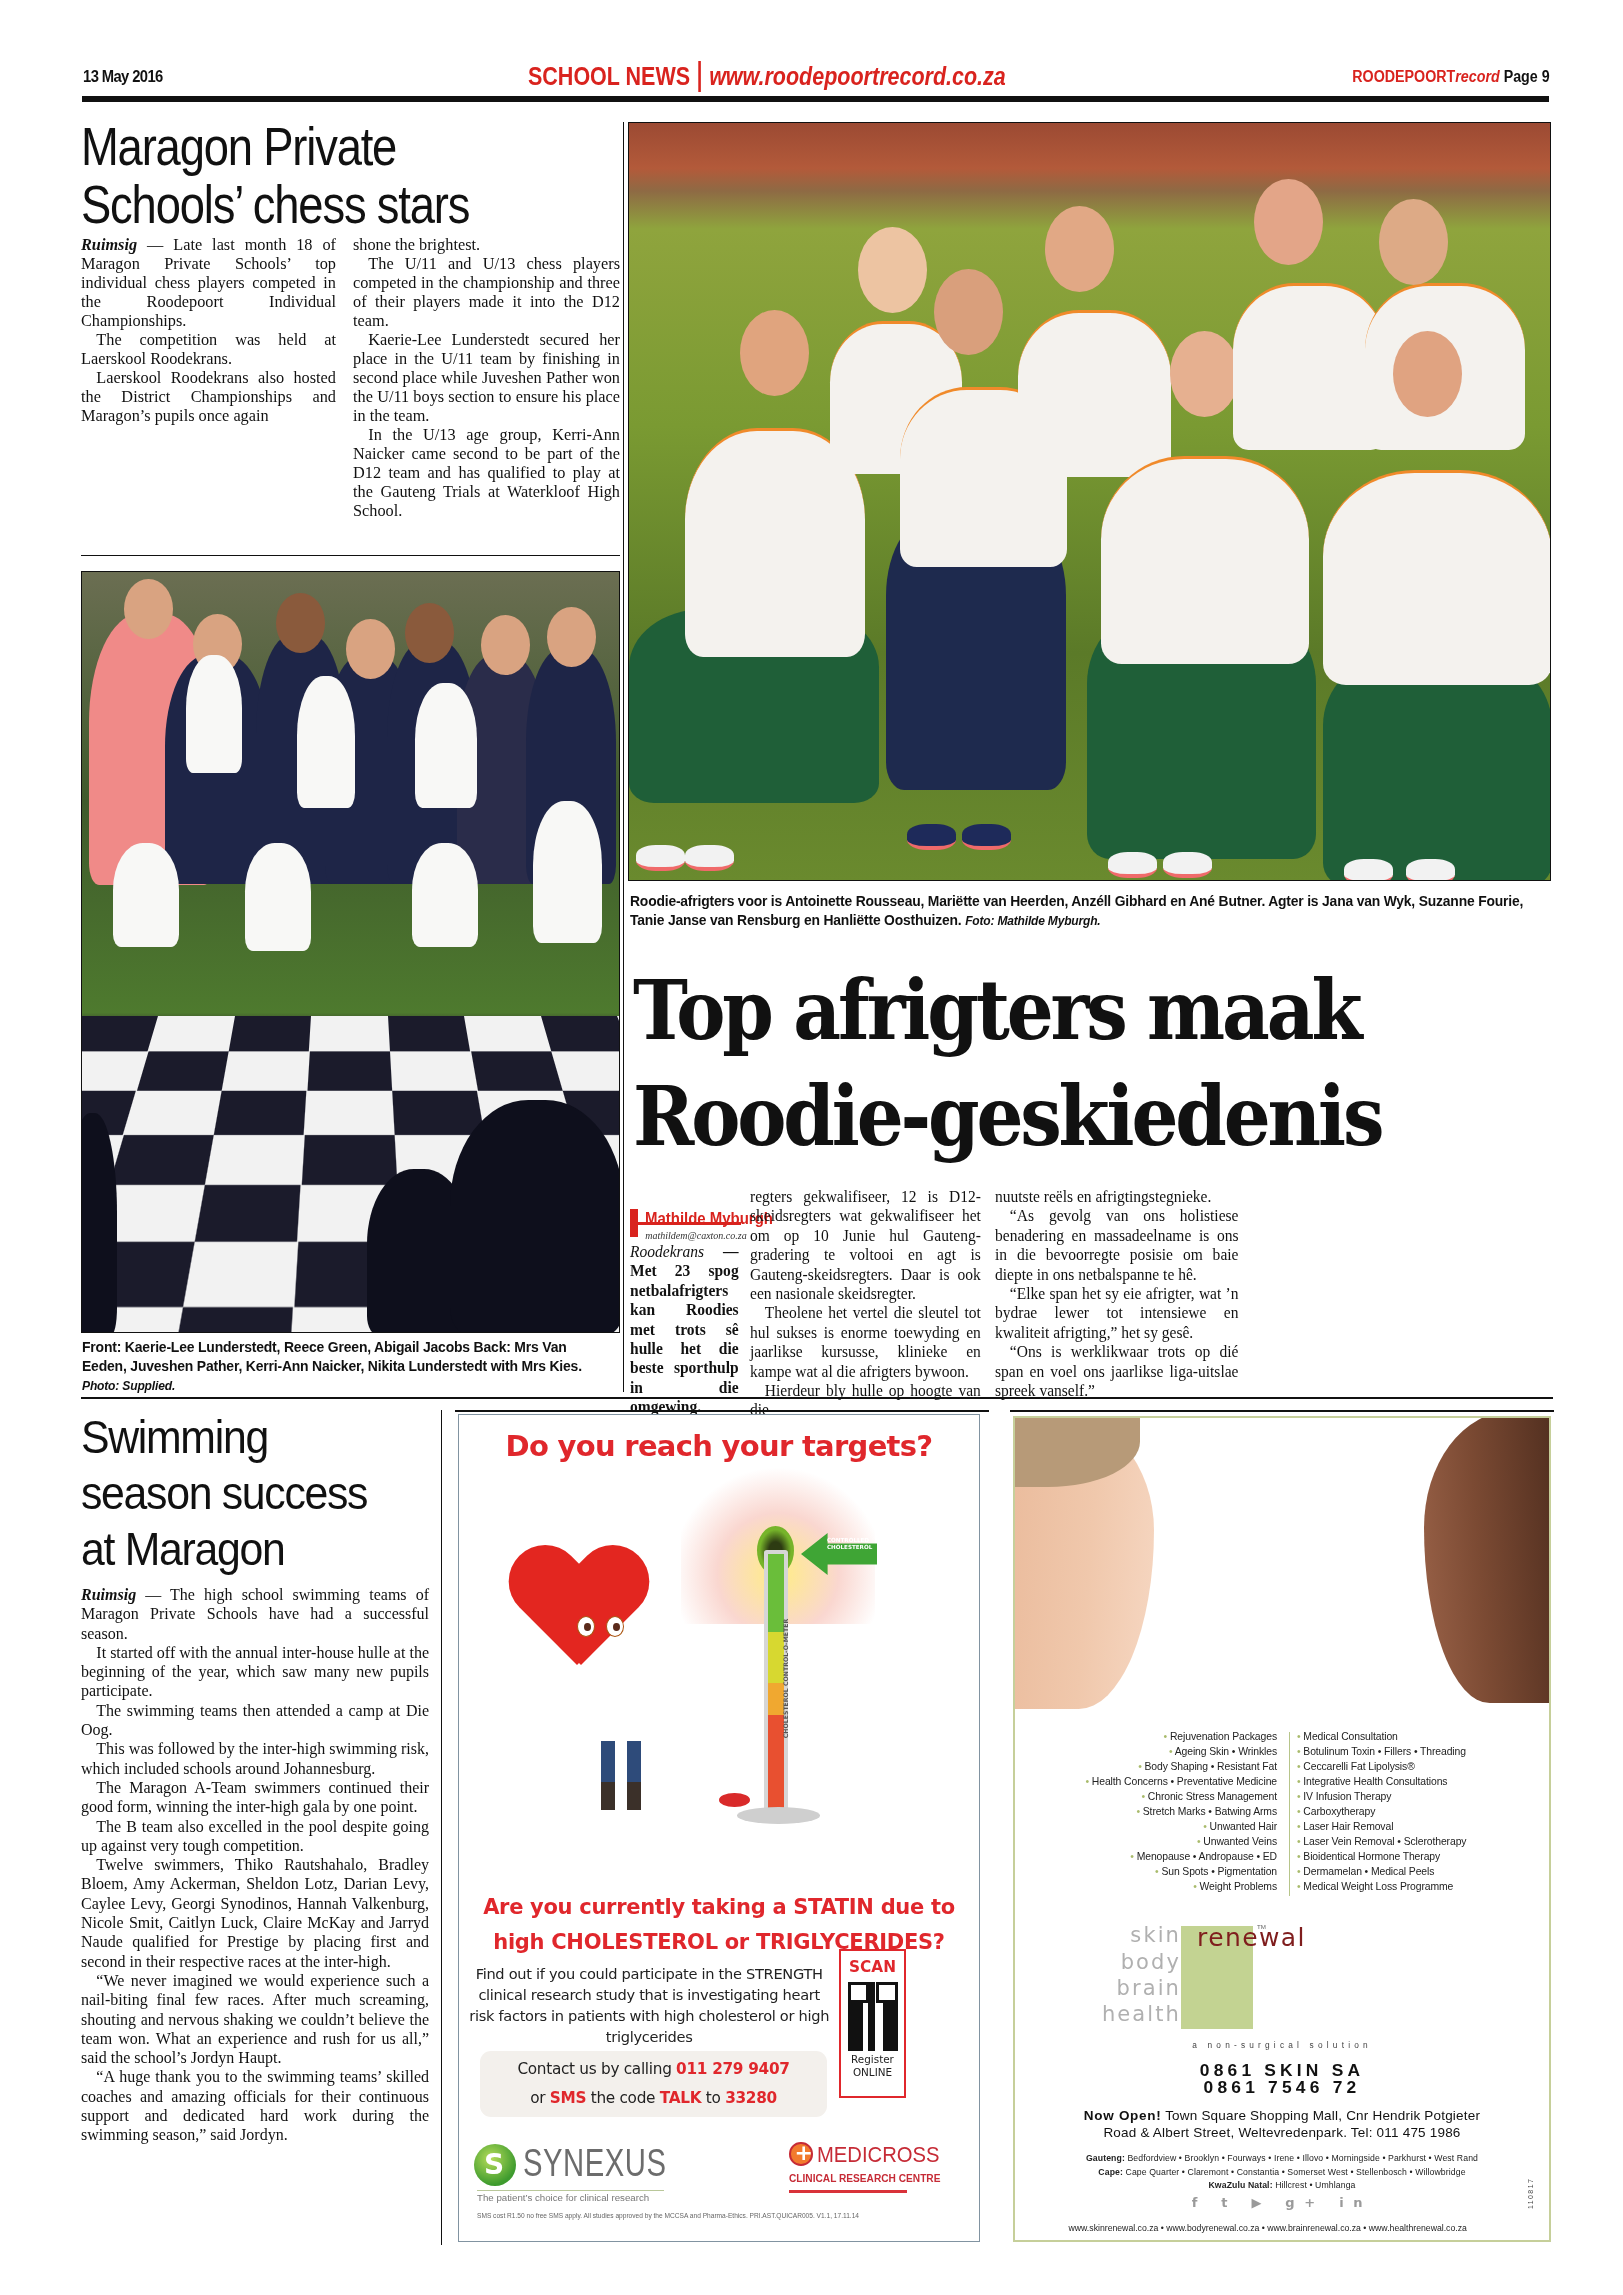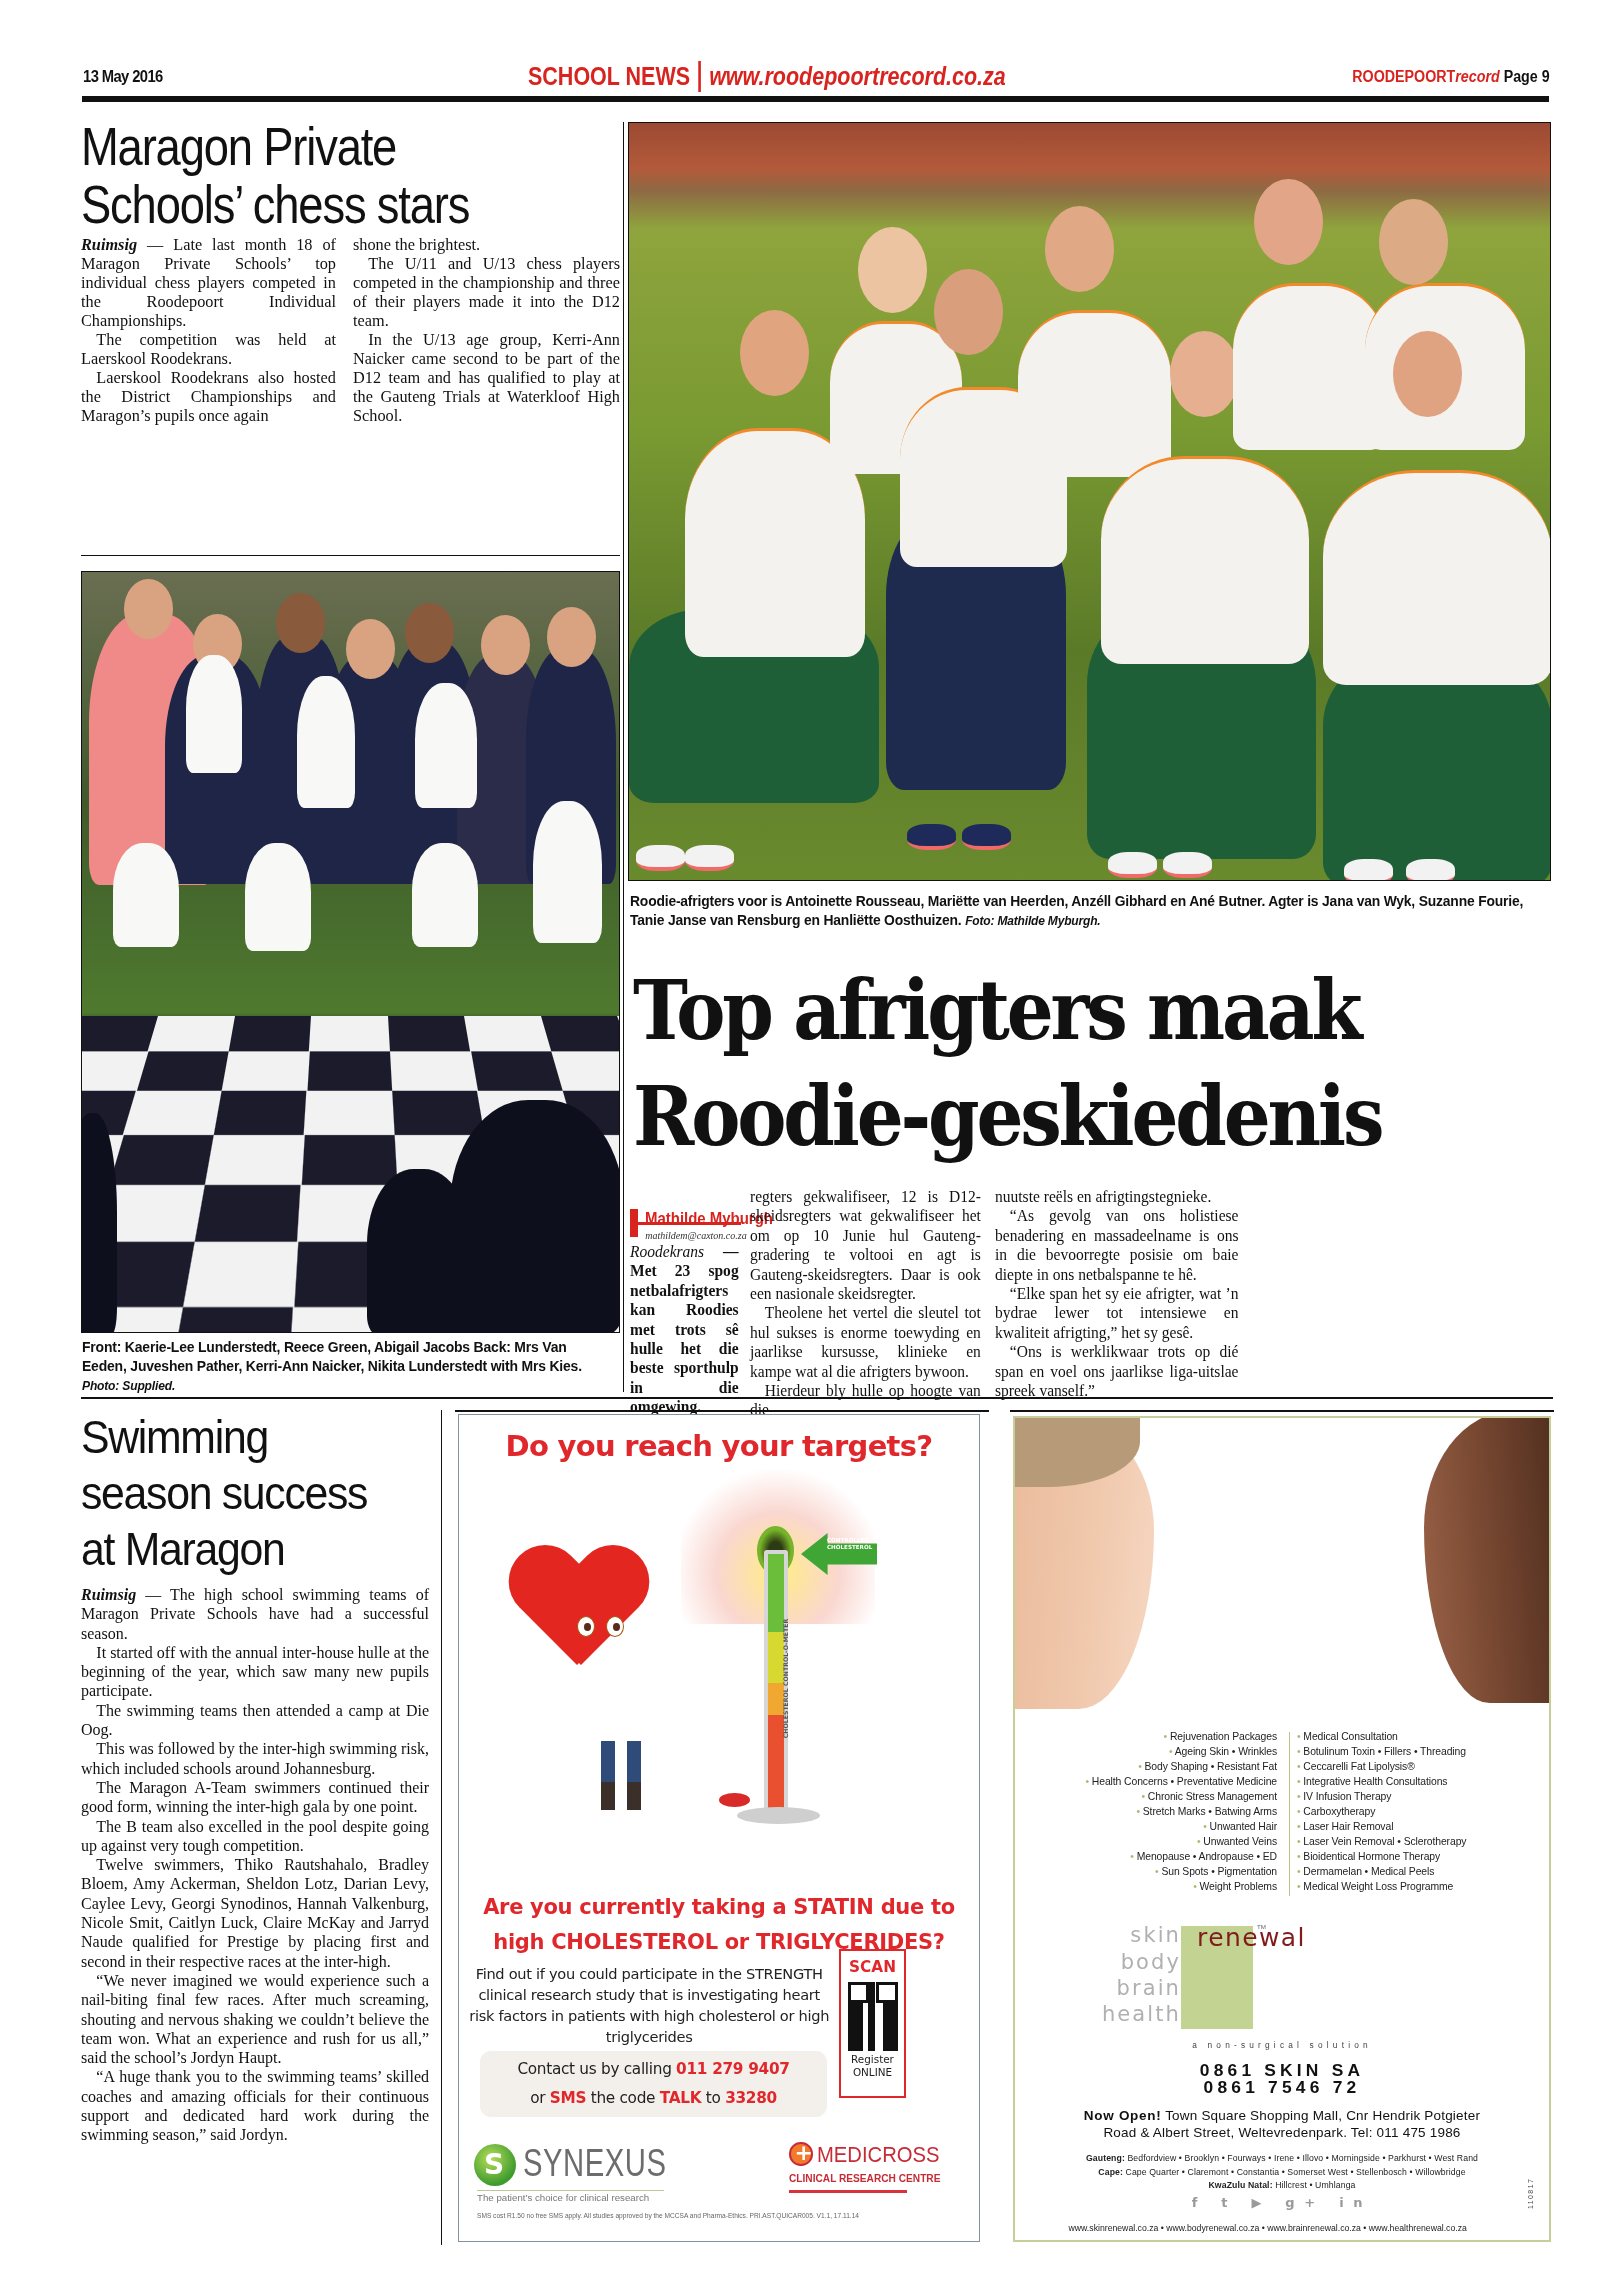--- a/index.html
+++ b/index.html
@@ -159,20 +159,21 @@
 <h1 class="abs hl-sans chess-title">Maragon Private Schools’ chess stars</h1>
 
 <div class="abs col chess-c1">
   <p class="first"><span class="dateline">Ruimsig</span> <span>— Late last month 18 of Maragon Private Schools’ top individual chess players competed in the Roodepoort Individual Championships.</span></p>
   <p>The competition was held at Laerskool Roodekrans.</p>
   <p>Laerskool Roodekrans also hosted the District Championships and Maragon’s pupils once again</p>
 </div>
 <div class="abs col chess-c2">
   <p class="first">shone the brightest.</p>
   <p>The U/11 and U/13 chess players competed in the championship and three of their players made it into the D12 team.</p>
+  <p>Kaerie-Lee Lunderstedt secured her place in the U/11 team by finishing in second place while Juveshen Pather won the U/11 boys section to ensure his place in the team.</p>
   <p>In the U/13 age group, Kerri-Ann Naicker came second to be part of the D12 team and has qualified to play at the Gauteng Trials at Waterkloof High School.</p>
 </div>
 
 <div class="abs photo chess-photo">
   <div class="kid" style="left:7px;top:42px;width:125px;height:271px;background:#f08a88;"></div>
   <div class="khead" style="left:42px;top:7px;"></div>
   <div class="kid" style="left:83px;top:83px;width:104px;height:229px;"></div>
   <div class="khead" style="left:111px;top:42px;"></div>
   <div class="kid" style="left:174px;top:62px;width:90px;height:250px;"></div>
   <div class="khead" style="left:194px;top:21px;background:#8a5a3c;"></div>

